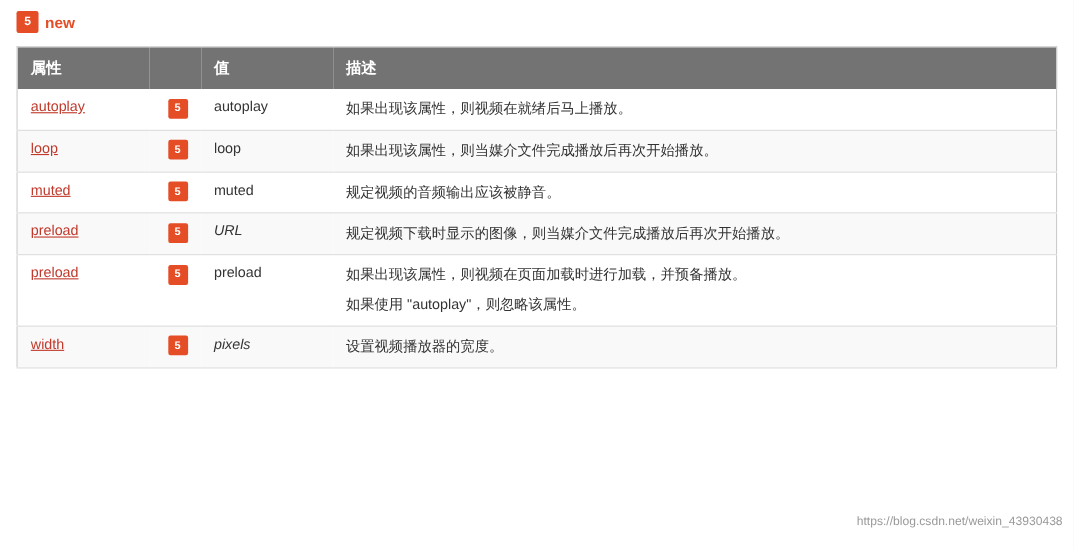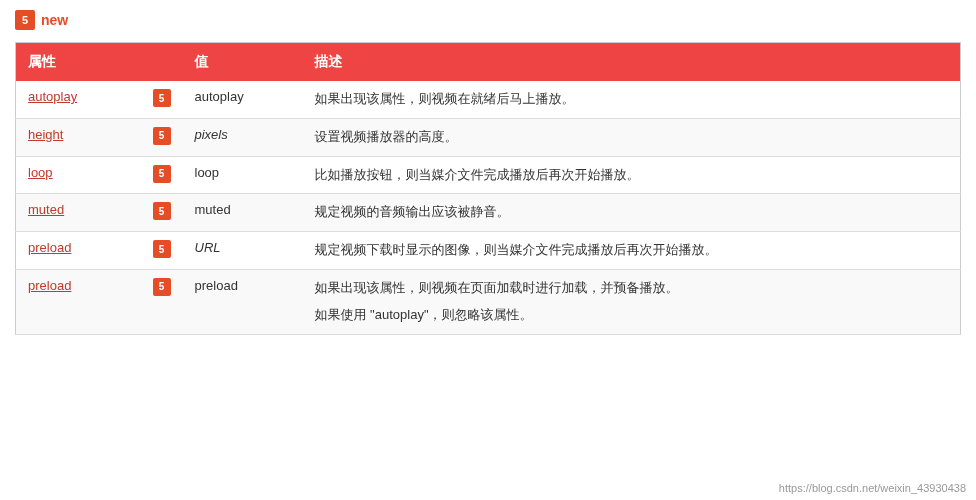--- a/index.html
+++ b/index.html
@@ -41,21 +41,21 @@
       color: #e44d26;
       font-weight: bold;
       margin-right: 0;
     }
     table {
       width: 100%;
       border-collapse: collapse;
       border: 1px solid #ccc;
     }
     thead tr {
-      background: #ef4444;
+      background: #737373;
       color: #fff;
     }
     thead th {
       padding: 10px 12px;
       text-align: left;
       font-weight: bold;
       font-size: 14px;
     }
     tbody tr {
       border-bottom: 1px solid #ddd;
@@ -102,21 +102,21 @@
     }
     .desc-col {
       line-height: 1.6;
     }
     .desc-sub {
       margin-top: 6px;
       display: block;
     }
     .footer-link {
       position: absolute;
-      bottom: 6px;
+      bottom: 20px;
       right: 10px;
       font-size: 11px;
       color: #999;
       margin-top: 28px;
     }
   </style>
 </head>
 <body>
 
 <div class="page-container">
@@ -136,46 +136,46 @@
       </tr>
     </thead>
     <tbody id="table-body">
     <tr>
           <td class="attr-col"><span class="attr-link">autoplay</span></td>
           <td class="badge-col"><span class="attr-badge">5</span></td>
           <td class="val-col">autoplay</td>
           <td class="desc-col">如果出现该属性，则视频在就绪后马上播放。</td>
         </tr>
         <tr>
-          <td class="attr-col"><span class="attr-link">height</span></td>
-          <td class="badge-col"><span class="attr-badge">5</span></td>
-          <td class="val-col"><em>pixels</em></td>
-          <td class="desc-col">设置视频播放器的高度。</td>
-        </tr>
-        <tr>
           <td class="attr-col"><span class="attr-link">loop</span></td>
           <td class="badge-col"><span class="attr-badge">5</span></td>
           <td class="val-col">loop</td>
-          <td class="desc-col">比如播放按钮，则当媒介文件完成播放后再次开始播放。</td>
+          <td class="desc-col">如果出现该属性，则当媒介文件完成播放后再次开始播放。</td>
         </tr>
         <tr>
           <td class="attr-col"><span class="attr-link">muted</span></td>
           <td class="badge-col"><span class="attr-badge">5</span></td>
           <td class="val-col">muted</td>
           <td class="desc-col">规定视频的音频输出应该被静音。</td>
         </tr>
         <tr>
           <td class="attr-col"><span class="attr-link">preload</span></td>
           <td class="badge-col"><span class="attr-badge">5</span></td>
           <td class="val-col"><em>URL</em></td>
           <td class="desc-col">规定视频下载时显示的图像，则当媒介文件完成播放后再次开始播放。</td>
         </tr>
         <tr>
           <td class="attr-col"><span class="attr-link">preload</span></td>
           <td class="badge-col"><span class="attr-badge">5</span></td>
           <td class="val-col">preload</td>
           <td class="desc-col">如果出现该属性，则视频在页面加载时进行加载，并预备播放。<span class="desc-sub">如果使用 "autoplay"，则忽略该属性。</span></td>
         </tr>
+        <tr>
+          <td class="attr-col"><span class="attr-link">width</span></td>
+          <td class="badge-col"><span class="attr-badge">5</span></td>
+          <td class="val-col"><em>pixels</em></td>
+          <td class="desc-col">设置视频播放器的宽度。</td>
+        </tr>
       </tbody>
   </table>
 
   <div class="footer-link">https://blog.csdn.net/weixin_43930438</div>
 </div>
 
 </body></html>

